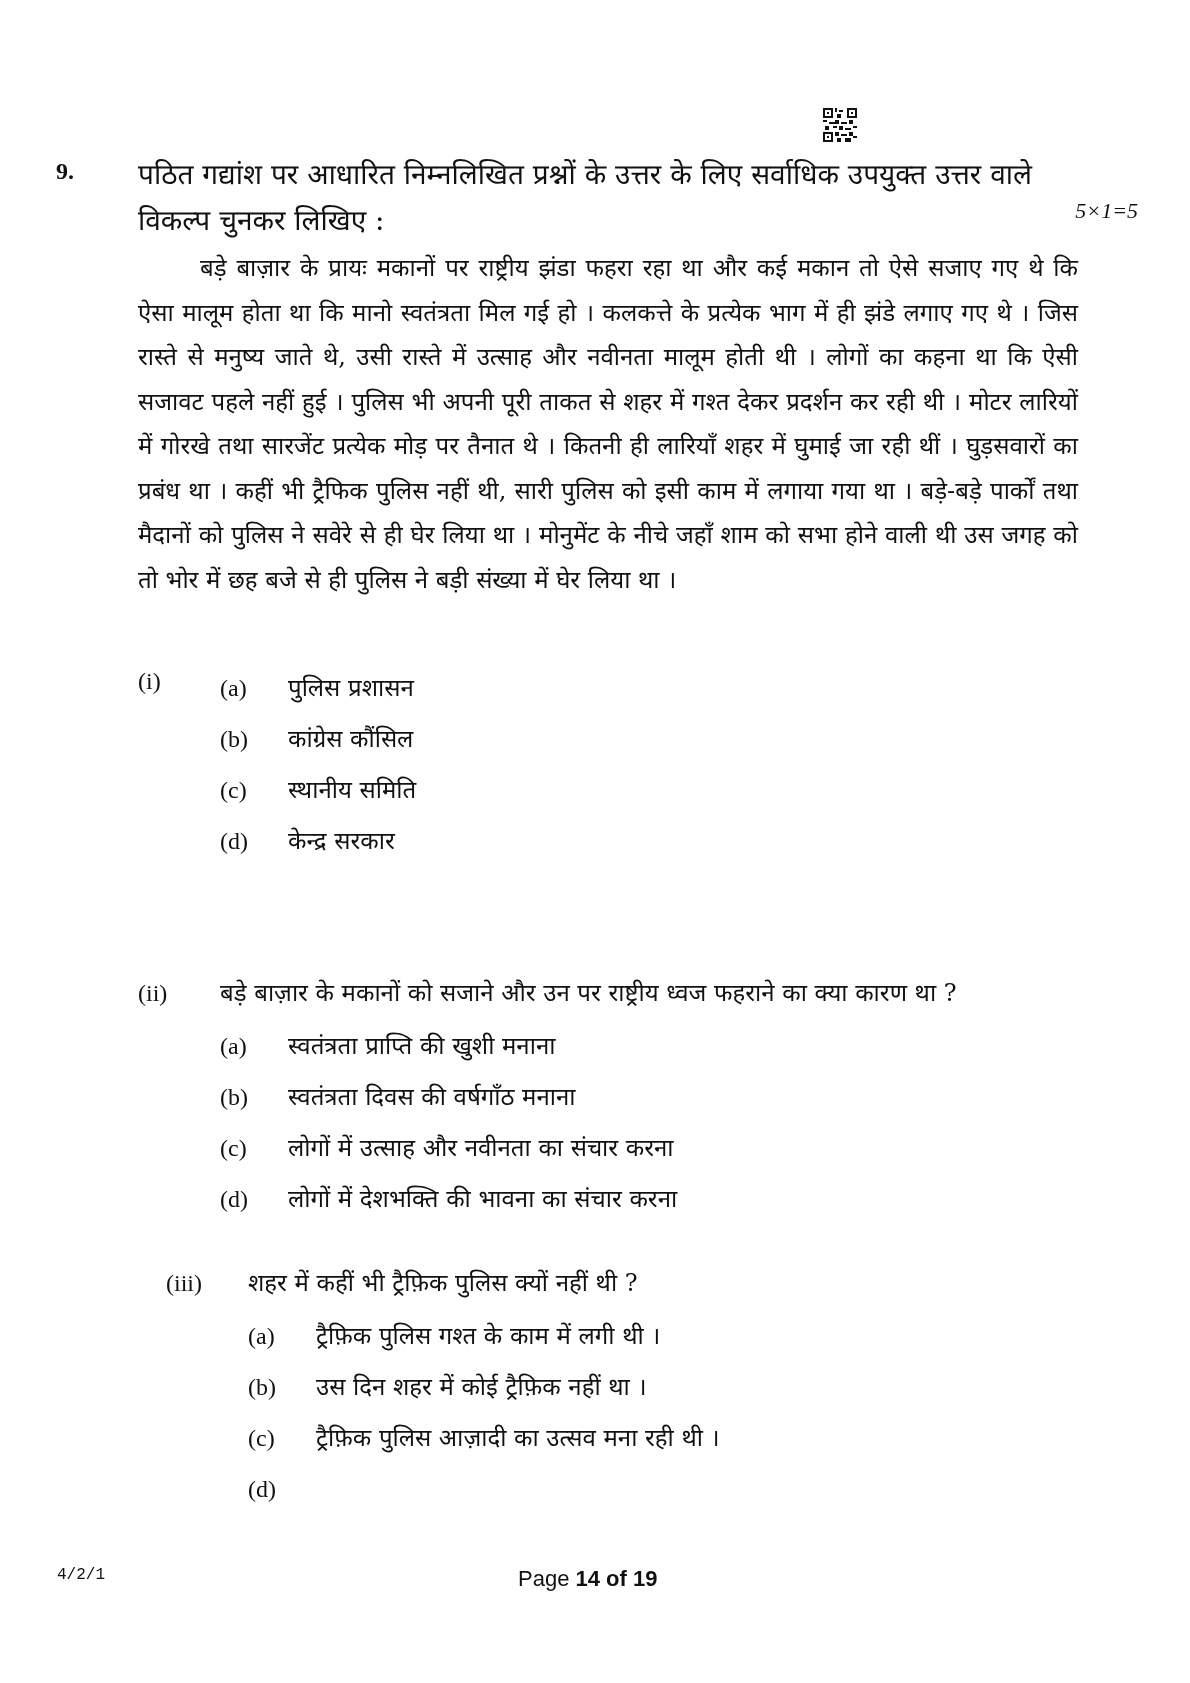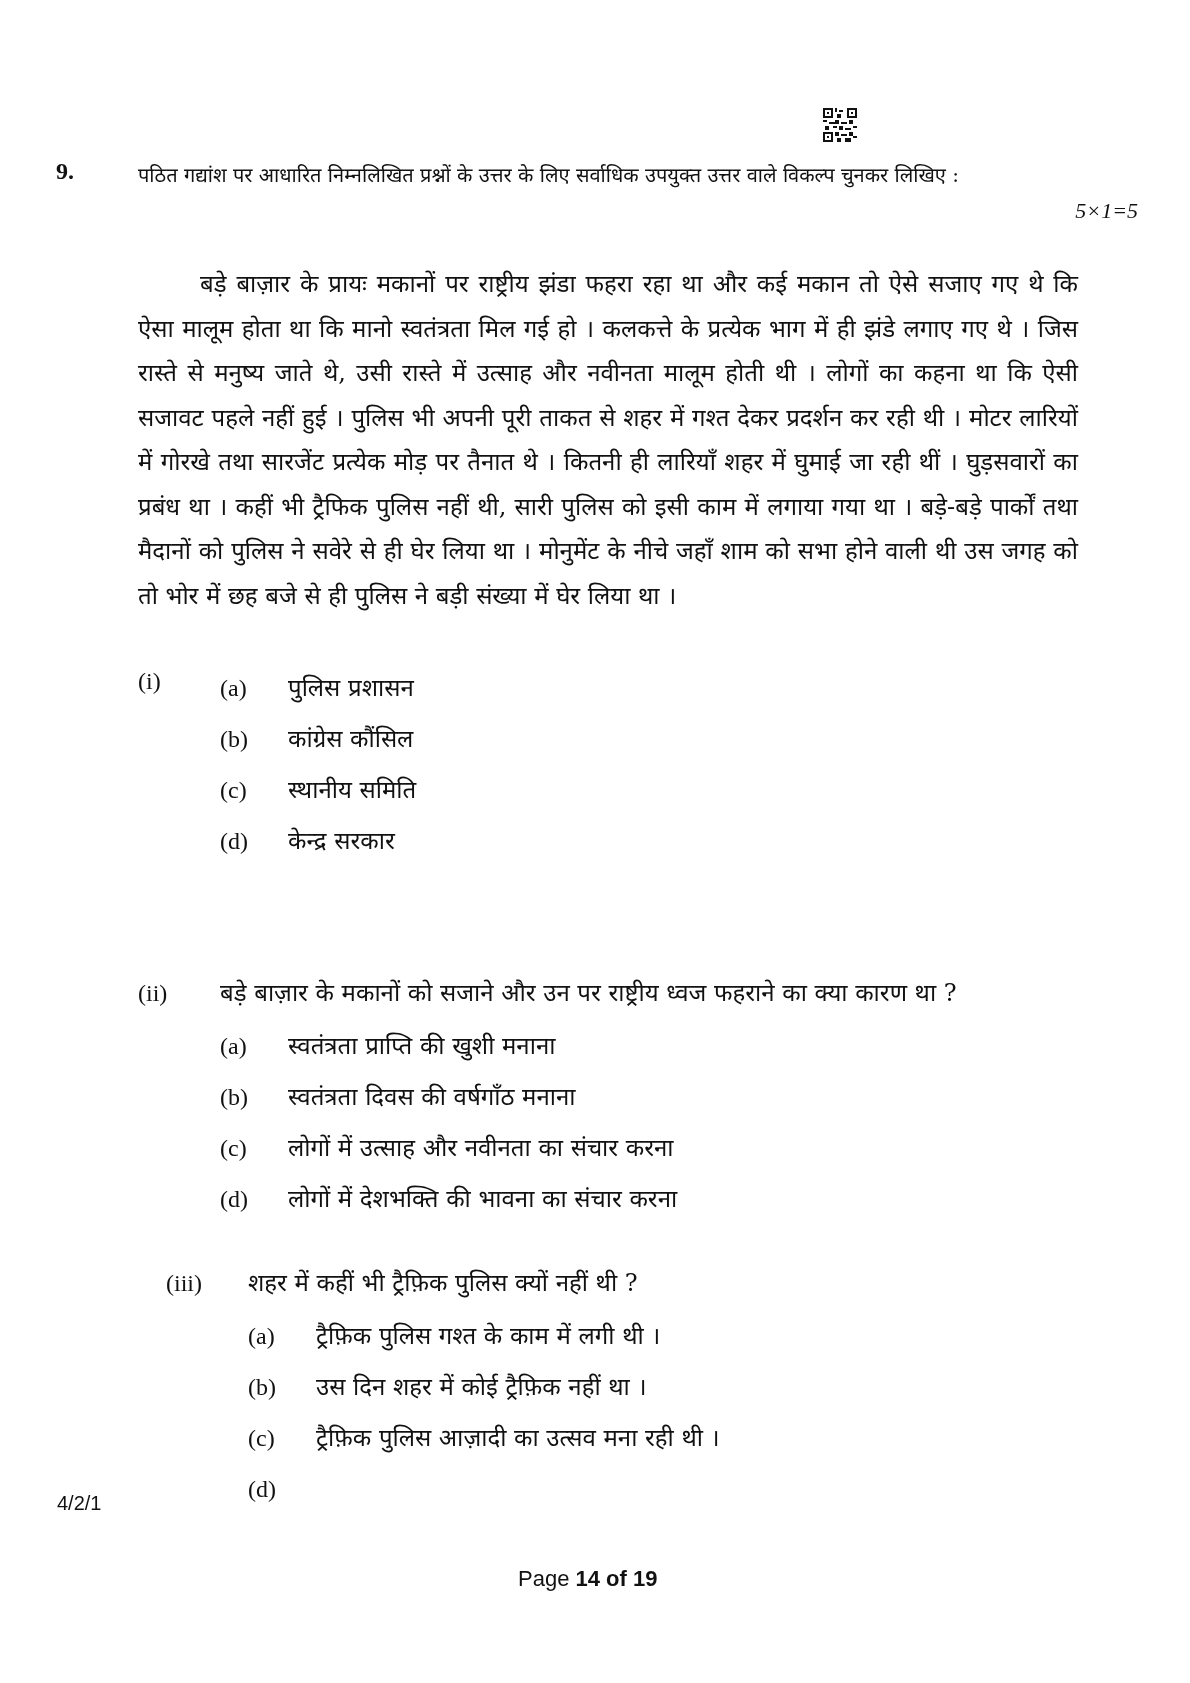--- a/index.html
+++ b/index.html
@@ -1,33 +1,33 @@
 <!DOCTYPE html>
 <html><head>
 <meta charset="utf-8">
 <style>
   html, body { margin: 0; padding: 0; background: #ffffff; }
   body { width: 1190px; height: 1683px; position: relative; overflow: hidden;
          font-family: "DejaVu Serif", "Liberation Serif", serif; color: #111; }
   .qr { position: absolute; left: 823px; top: 108px; width: 34px; height: 34px; }
   .qnum { position: absolute; left: 56px; top: 158px; font-weight: bold; font-size: 24px;
           font-family: "Liberation Serif", serif; }
-  .prompt { position: absolute; left: 138px; top: 152px; width: 940px; font-size: 20px; line-height: 46px; }
+  .prompt { position: absolute; left: 138px; top: 152px; width: 940px; font-size: 28px; line-height: 46px; }
   .marks { position: absolute; right: 52px; top: 198px; font-style: italic; font-size: 22px;
            font-family: "Liberation Serif", serif; }
   .passage { position: absolute; left: 138px; top: 246px; width: 940px; font-size: 24px;
-             line-height: 44.5px; text-align: justify; text-indent: 62px; margin-top: 16px; }
+             line-height: 44.5px; text-align: justify; text-indent: 62px; }
   .sub { position: absolute; left: 138px; width: 940px; font-size: 24px; line-height: 46px; }
   .sub .roman { position: absolute; left: 0; font-family: "Liberation Serif", serif; }
   .sub .qtext { margin-left: 82px; text-align: justify; }
   .opts { margin-left: 82px; margin-top: 4px; }
   .opt { height: 51px; display: flex; align-items: center; }
   .opt .lbl { width: 68px; font-family: "Liberation Serif", serif; }
-  .footer-code { position: absolute; left: 57px; top: 1492px; font-size: 20px;
-                 font-family: Liberation Sans, sans-serif; }
+  .footer-code { position: absolute; left: 57px; top: 1566px; font-size: 16px;
+                 font-family: Liberation Mono, monospace; }
   .footer-page { position: absolute; left: 518px; top: 1566px; font-size: 22px;
                  font-family: "Liberation Sans", sans-serif; }
   .footer-page b { font-weight: bold; }
 </style>
 </head>
 <body>
 
 <svg class="qr" viewBox="0 0 17 17">
   <rect x="0" y="0" width="17" height="17" fill="#fff"></rect>
   <rect x="0" y="0" width="5" height="5" fill="#111"></rect>

